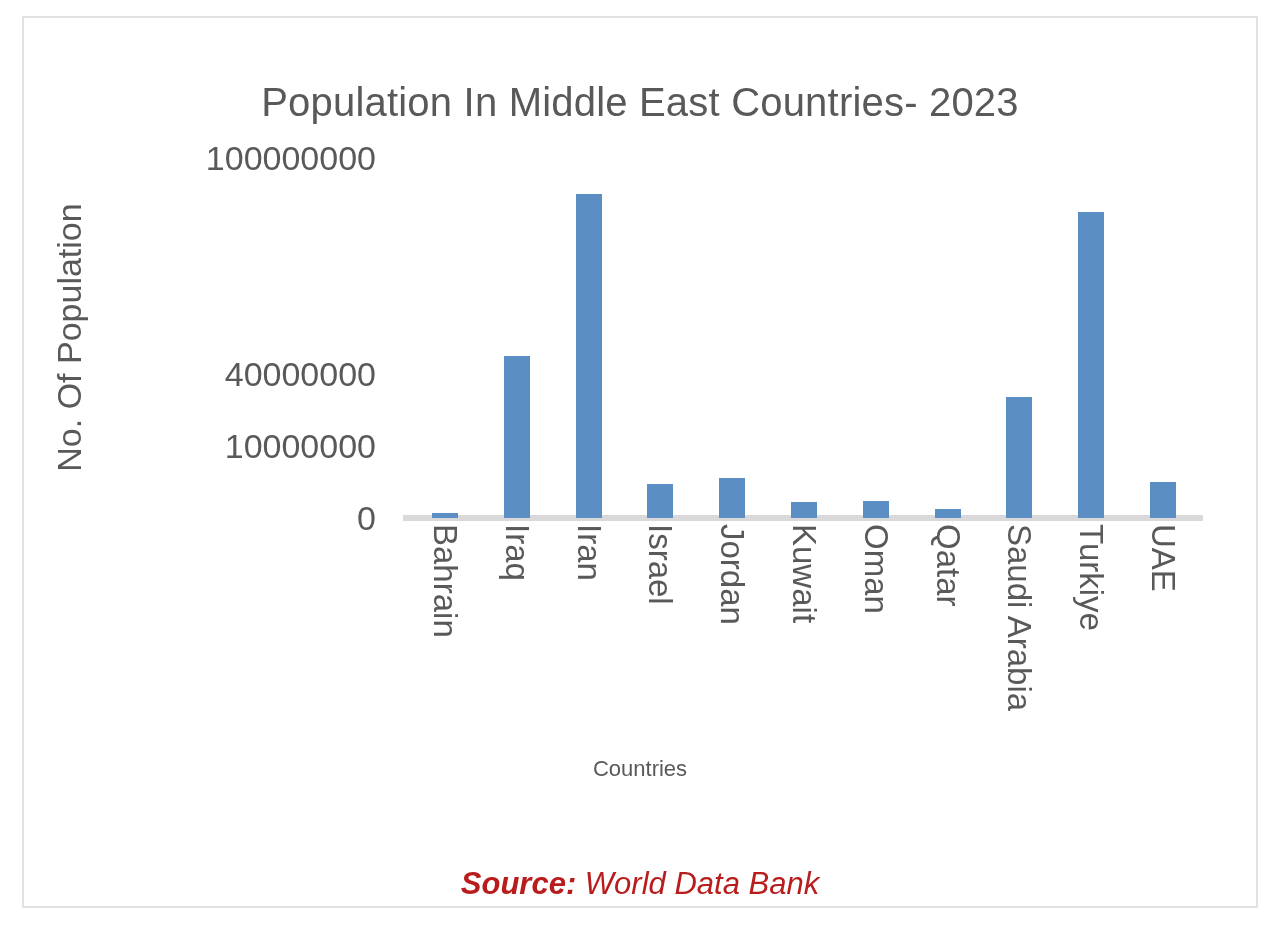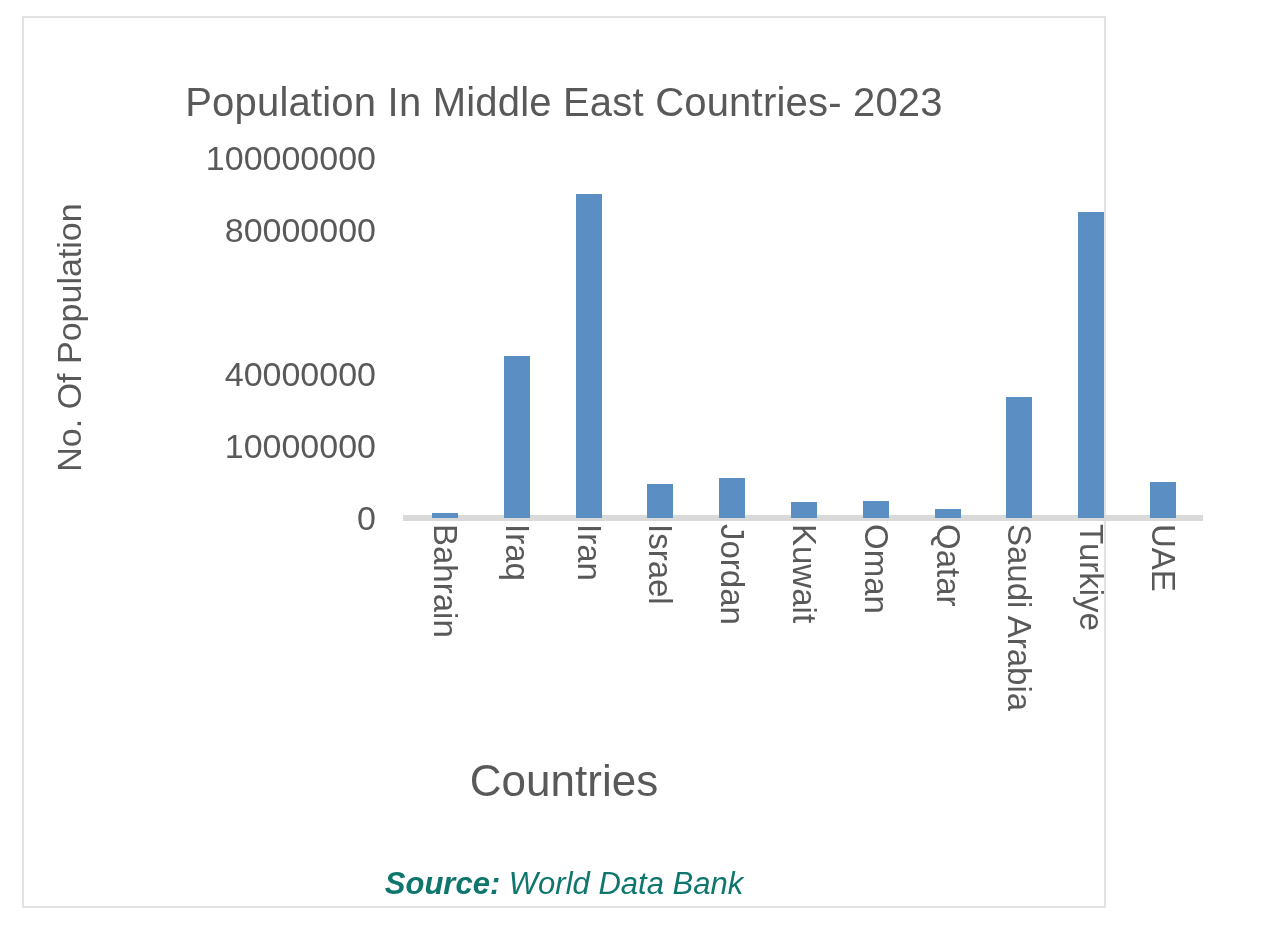--- a/index.html
+++ b/index.html
@@ -11,21 +11,21 @@
     width: 1280px;
     height: 930px;
     font-family: "Liberation Sans", sans-serif;
     overflow: hidden;
   }
 
   #chart-card {
     position: absolute;
     left: 22px;
     top: 16px;
-    width: 1084px;
+    width: 1236px;
     height: 892px;
     background: #ffffff;
     border: 2px solid #e2e2e2;
     box-sizing: border-box;
   }
 
   #chart-title {
     position: absolute;
     left: 0;
     top: 62px;
@@ -141,53 +141,52 @@
     color: #595959;
     white-space: nowrap;
   }
 
   #x-axis-title {
     position: absolute;
     left: 0;
     top: 738px;
     width: 100%;
     text-align: center;
-    font-size: 44px;
+    font-size: 22px;
     color: #595959;
   }
 
   #source-note {
     position: absolute;
     left: 0;
     top: 848px;
     width: 100%;
     text-align: center;
     font-size: 31px;
-    color: #0f766e;
+    color: #b91c1c;
     font-style: italic;
   }
   #source-note .src-label {
     font-weight: bold;
     font-style: italic;
   }
 </style>
 </head>
 <body>
 
 <div id="chart-card">
 
   <div id="chart-title">Population In Middle East Countries- 2023</div>
 
   <div id="y-axis-title">No. Of Population</div>
 
   <div id="plot-wrap">
 
     <div id="y-ticks">
       <div class="y-tick" style="top:0%">100000000</div>
-      <div class="y-tick" style="top:20%">80000000</div>
       <div class="y-tick" style="top:60%">40000000</div>
       <div class="y-tick" style="top:80%">10000000</div>
       <div class="y-tick" style="top:100%">0</div>
     </div>
 
     <div id="plot-area">
       <div id="axis-line" style="background: rgb(217, 217, 217);"></div>
       <div id="bars">
         <div class="bar-slot">
             <div class="bar" style="height: 1.5%; background: rgb(91, 143, 196);"></div>

